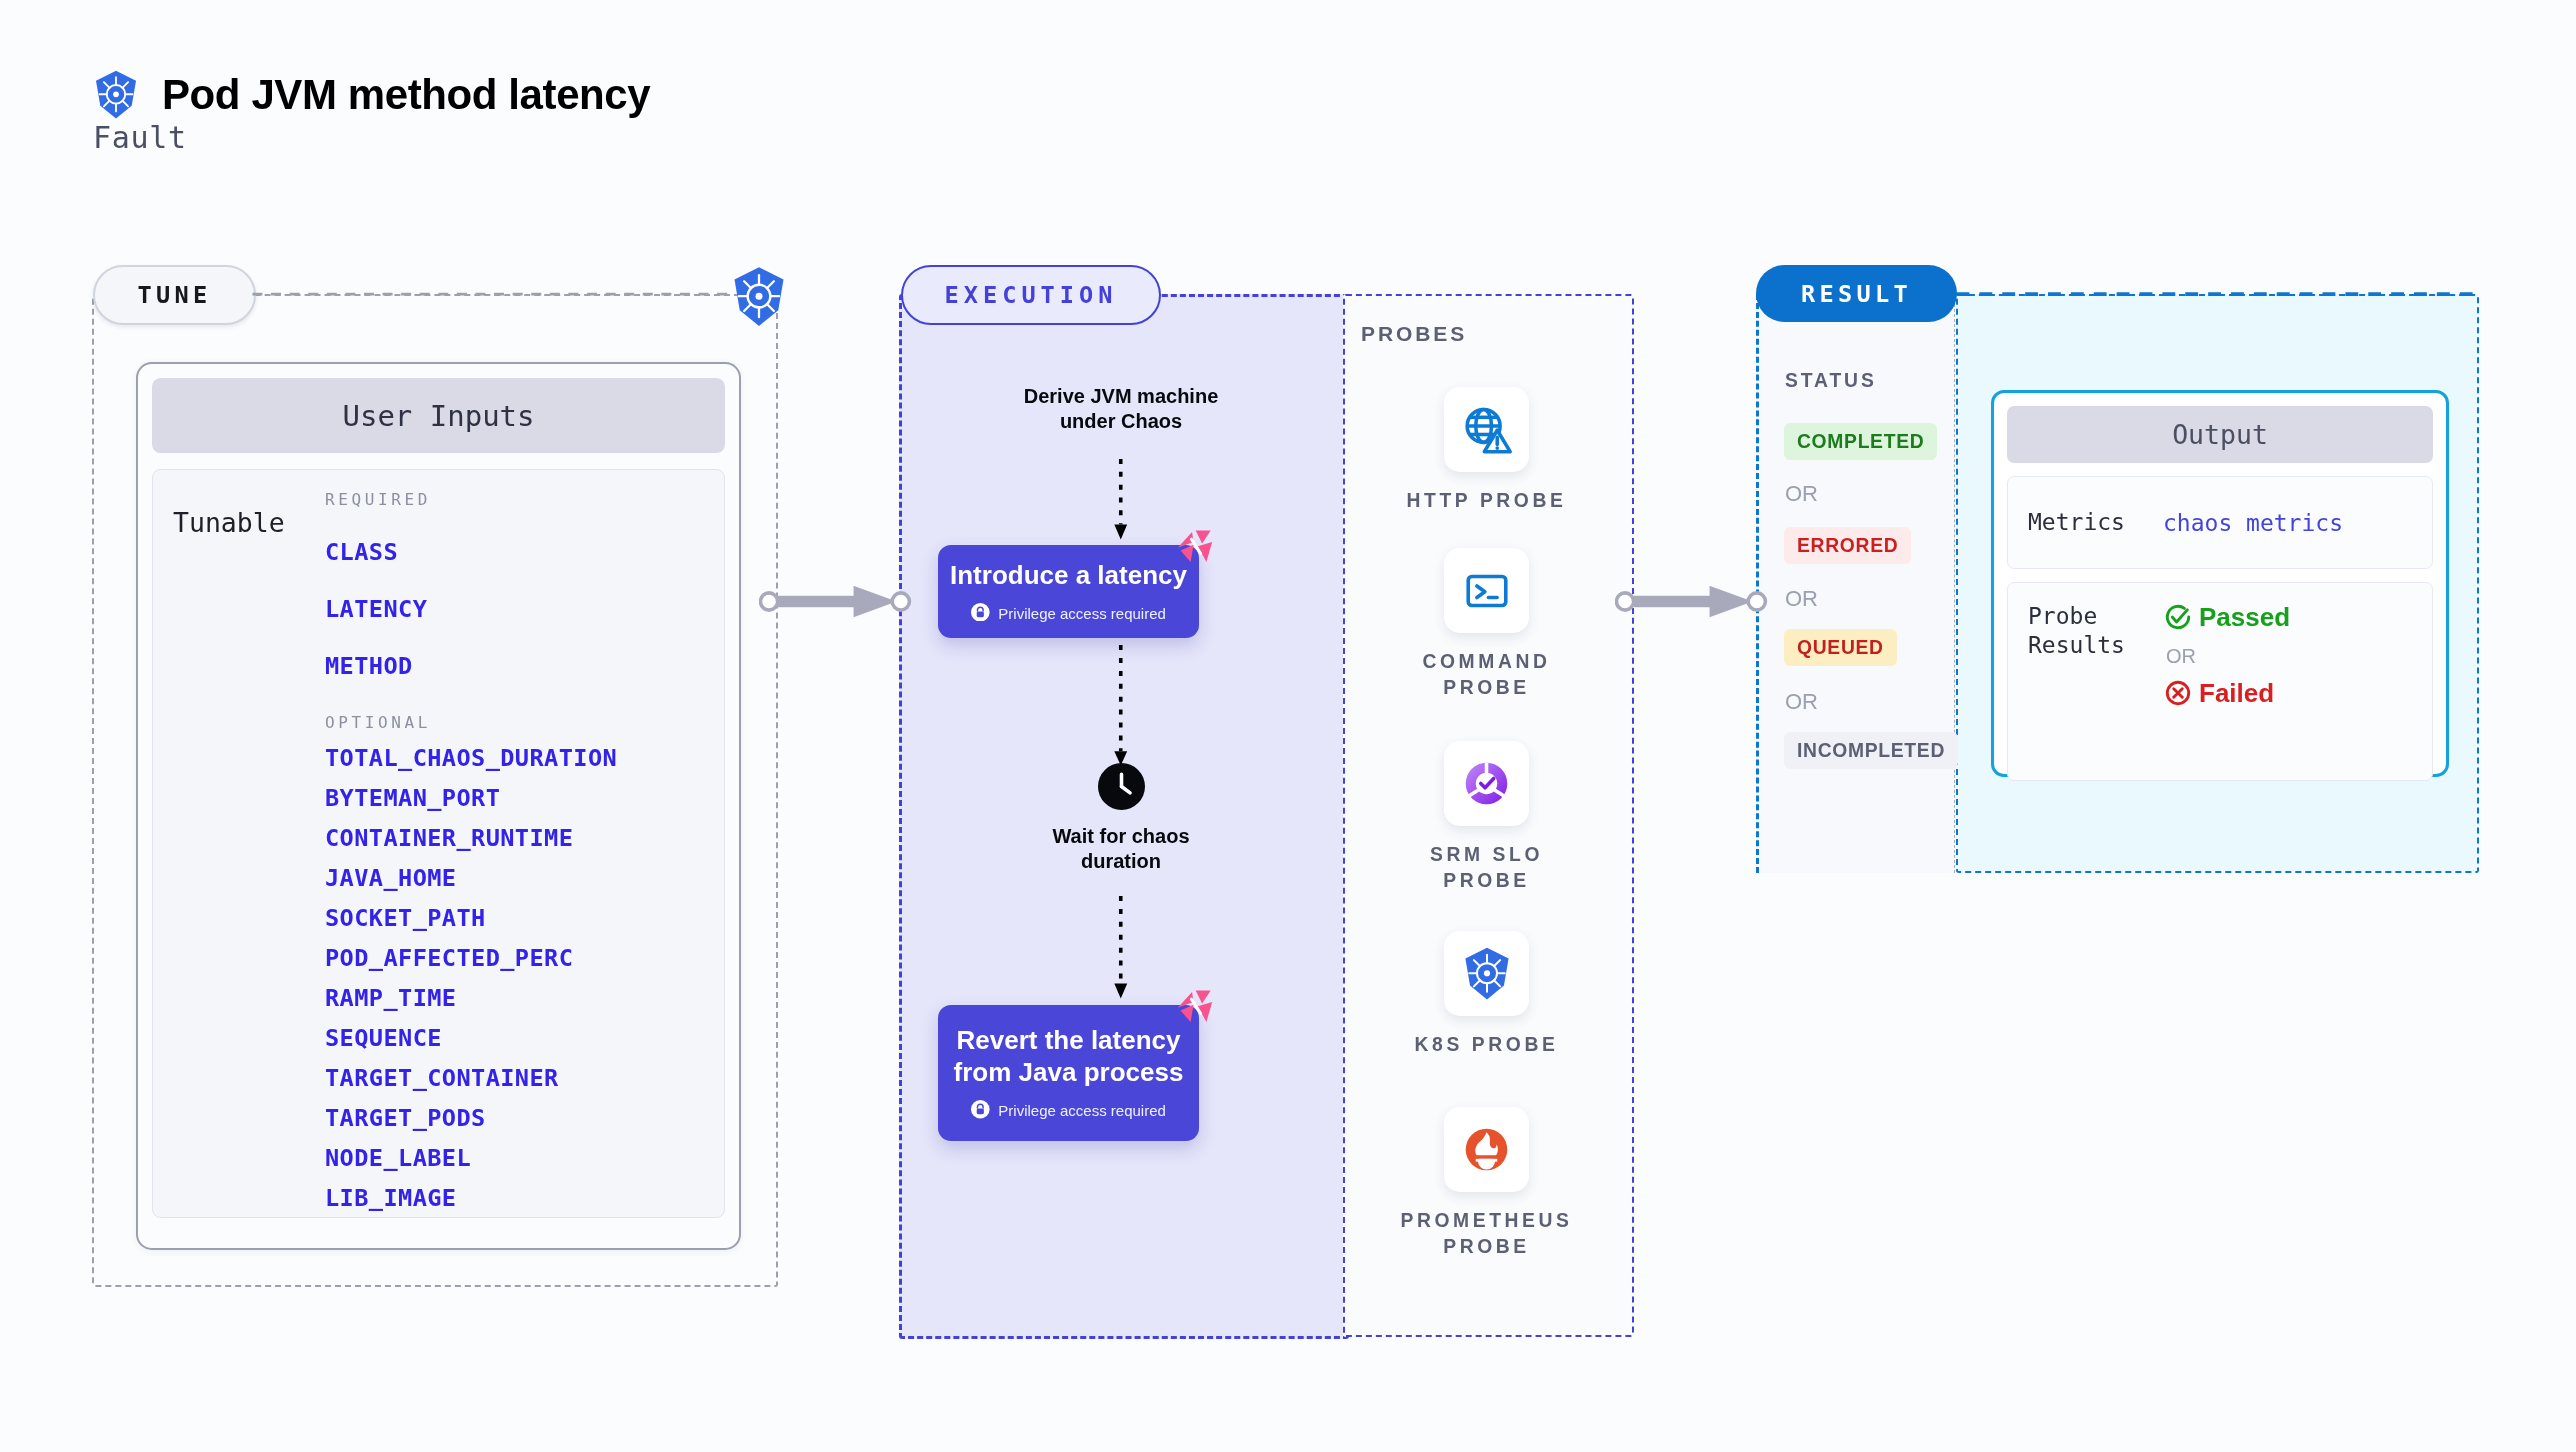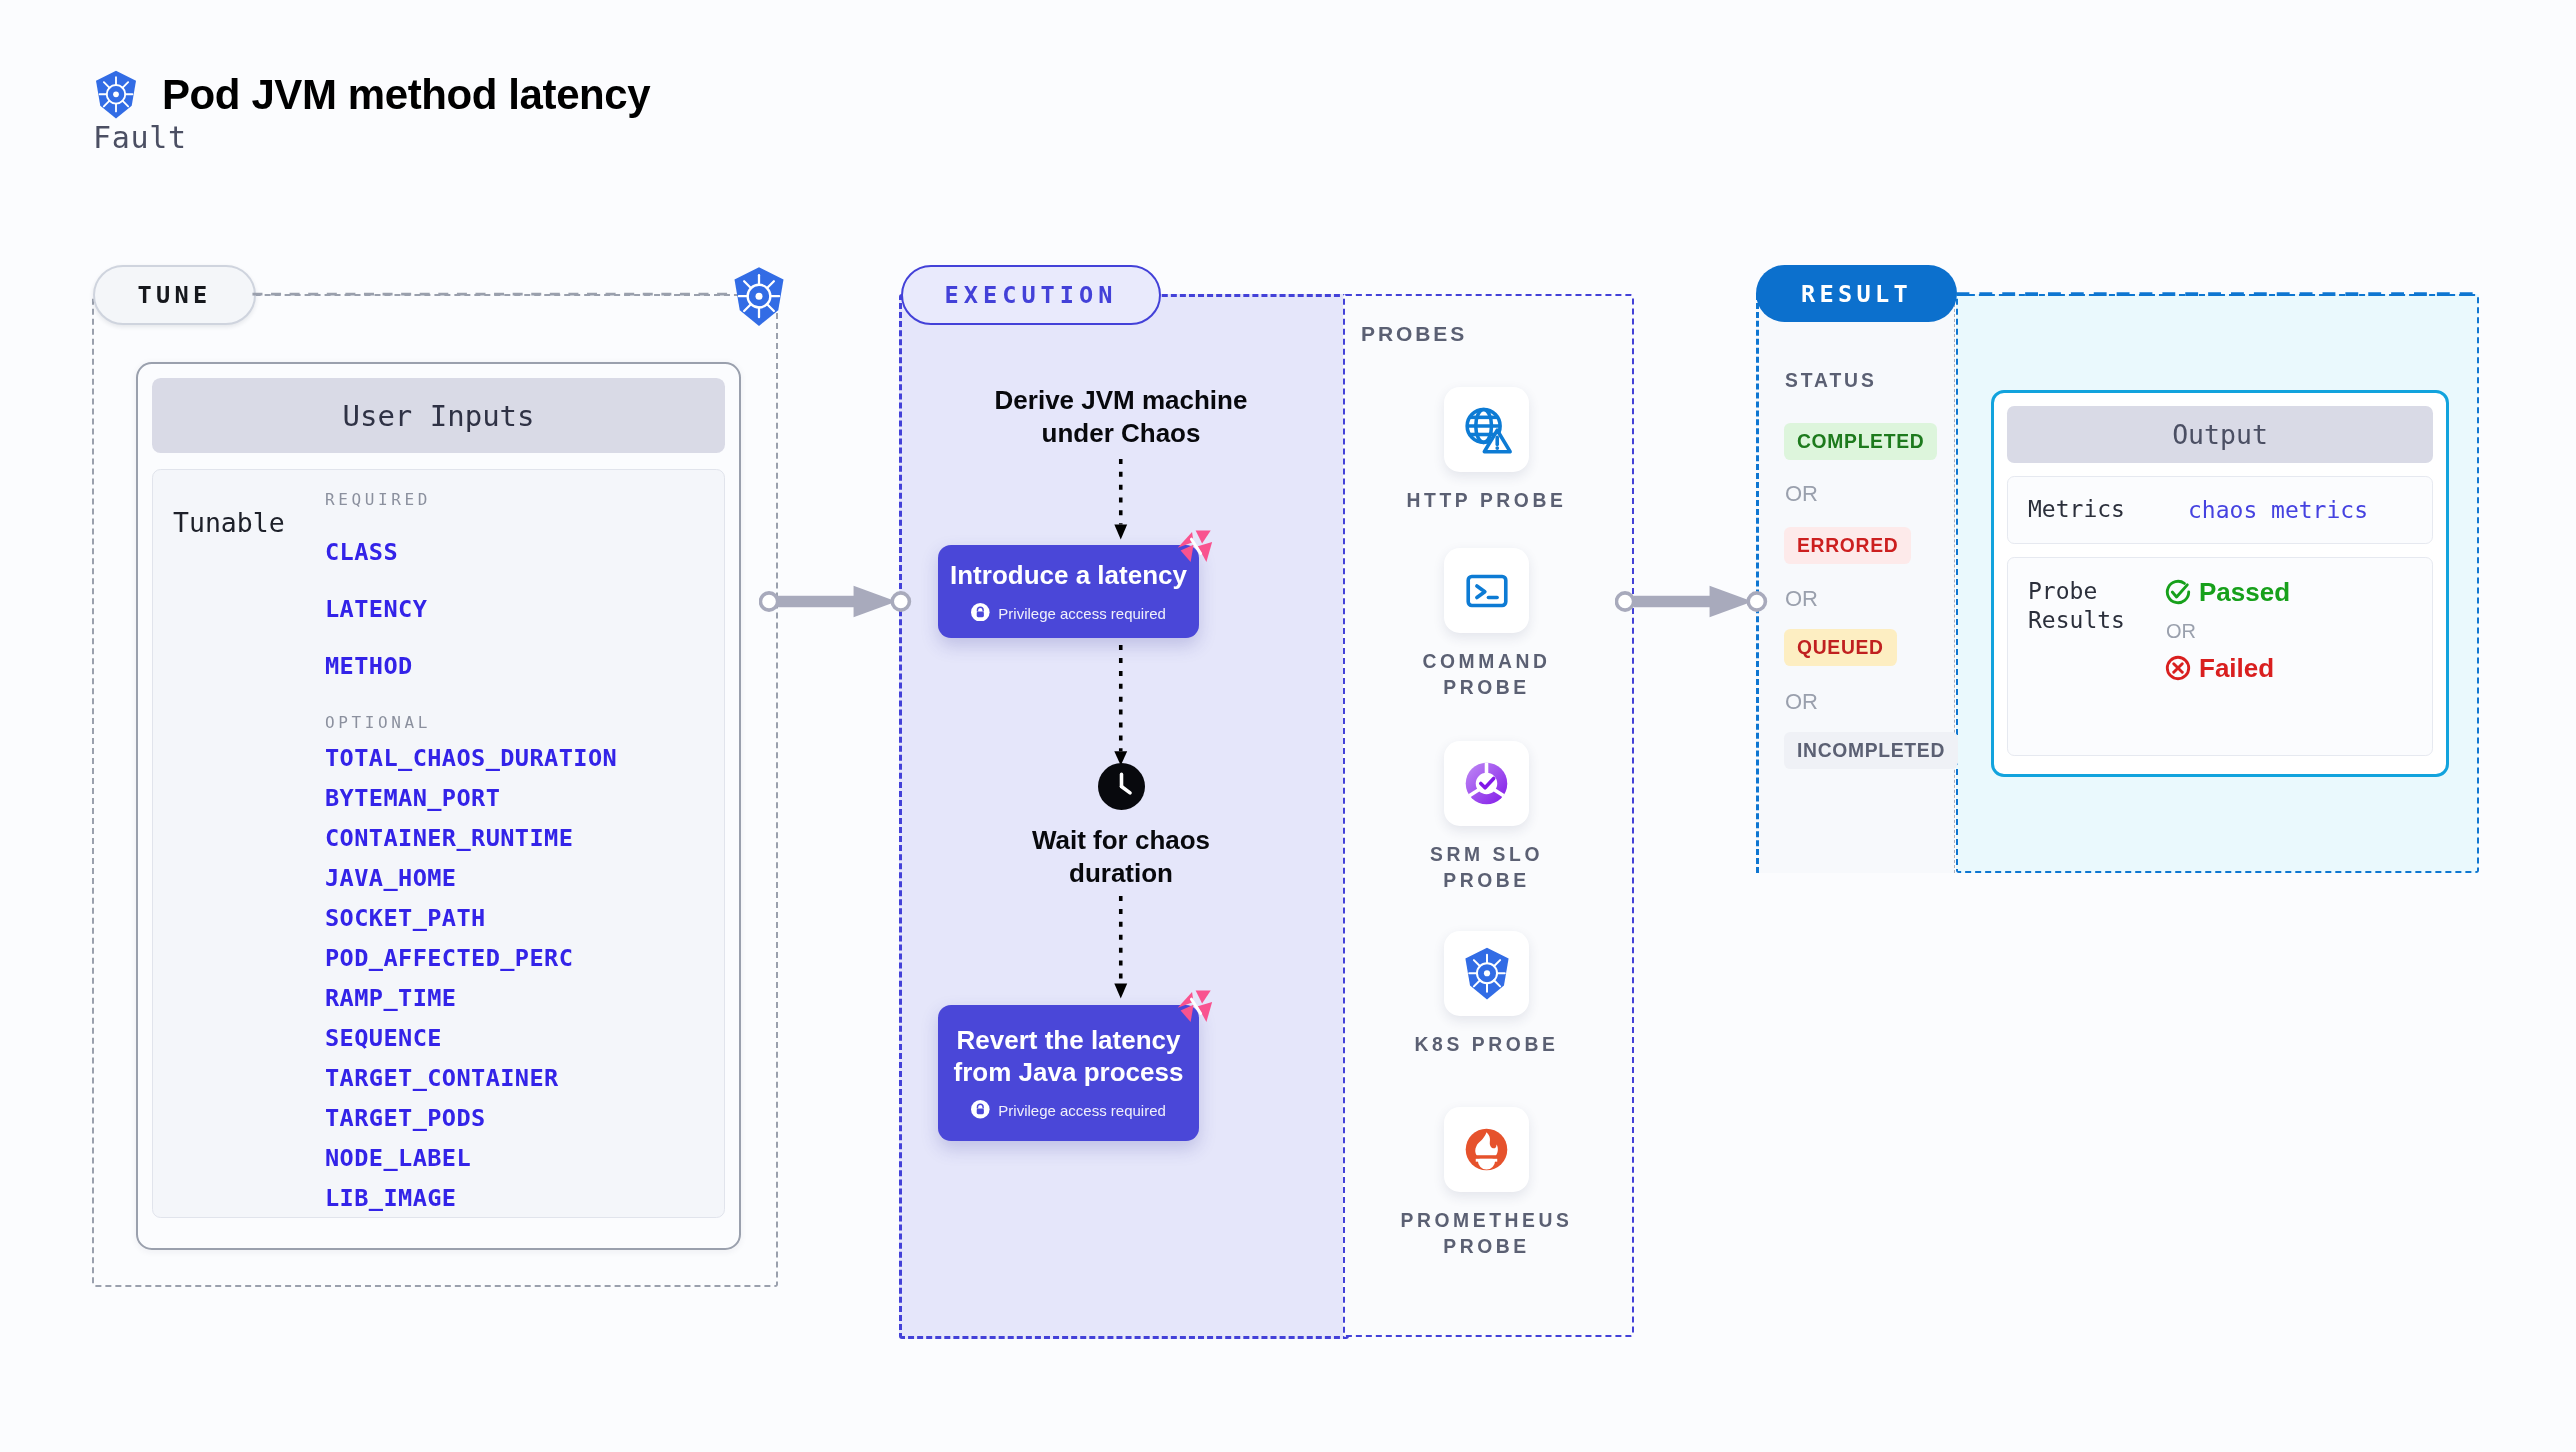--- a/index.html
+++ b/index.html
@@ -79,21 +79,21 @@
     position:absolute;left:899px;top:294px;width:444px;height:1039px;
     background:#e5e6fa;border:3.6px dashed #4341d8;border-radius:2.9px;
   }
   #exec-pill{
     left:901px;top:265px;width:256px;height:56px;
     background:#e9eafc;border:2.9px solid #4341d8;color:#4341d8;font-size:23.6px;
     letter-spacing:5px;
   }
   #exec-inner{position:absolute;left:899px;top:294px;width:444px;height:1039px;}
   .exec-step-title{
-    position:absolute;text-align:center;font-size:26px;font-weight:bold;color:#08090d;
+    position:absolute;text-align:center;font-size:20px;font-weight:bold;color:#08090d;
     line-height:1.25;width:100%;
   }
   .purple-box{
     position:absolute;background:#4a47d8;border-radius:13px;
     box-shadow:0 7.2px 17px rgba(60,60,160,.22);
     color:#fff;display:flex;flex-direction:column;align-items:center;justify-content:center;
   }
   .purple-box .bt{font-size:26px;font-weight:bold;line-height:1.22;text-align:center;}
   .priv{display:flex;align-items:center;gap:8.6px;margin-top:11.5px;}
   .priv-text{font-size:15px;color:#f0f0fb;}
@@ -151,21 +151,21 @@
   }
   #output-header{
     height:57px;background:#d9dae6;border-radius:7.2px;
     display:flex;align-items:center;justify-content:center;
     font-family:"DejaVu Sans Mono",monospace;font-size:26.5px;color:#4b4f63;
   }
   .out-sec{
     margin-top:13px;background:#fbfcfe;border:1.4px solid #e6e9f0;border-radius:7.2px;
     display:flex;align-items:center;box-sizing:border-box;
   }
-  #metrics-sec{height:68px;padding:0 20px;gap:25px;}
+  #metrics-sec{height:93px;padding:0 20px;}
   #probe-res-sec{height:199px;padding:18.6px 20px 0 20px;align-items:flex-start;}
   .out-key{
     font-family:"DejaVu Sans Mono",monospace;font-size:23px;color:#2b2f3b;
     width:135px;line-height:1.3;
   }
   .out-val-link{font-family:"DejaVu Sans Mono",monospace;font-size:23px;color:#4542e0;}
   .pr-row{display:flex;gap:6px;}
   .pr-pass{font-size:26px;font-weight:bold;color:#17a01b;}
   .pr-fail{font-size:26px;font-weight:bold;color:#d91f1f;}
   .pr-or{font-size:20px;color:#9aa0ad;margin:11.5px 0 10px 2.9px;}

